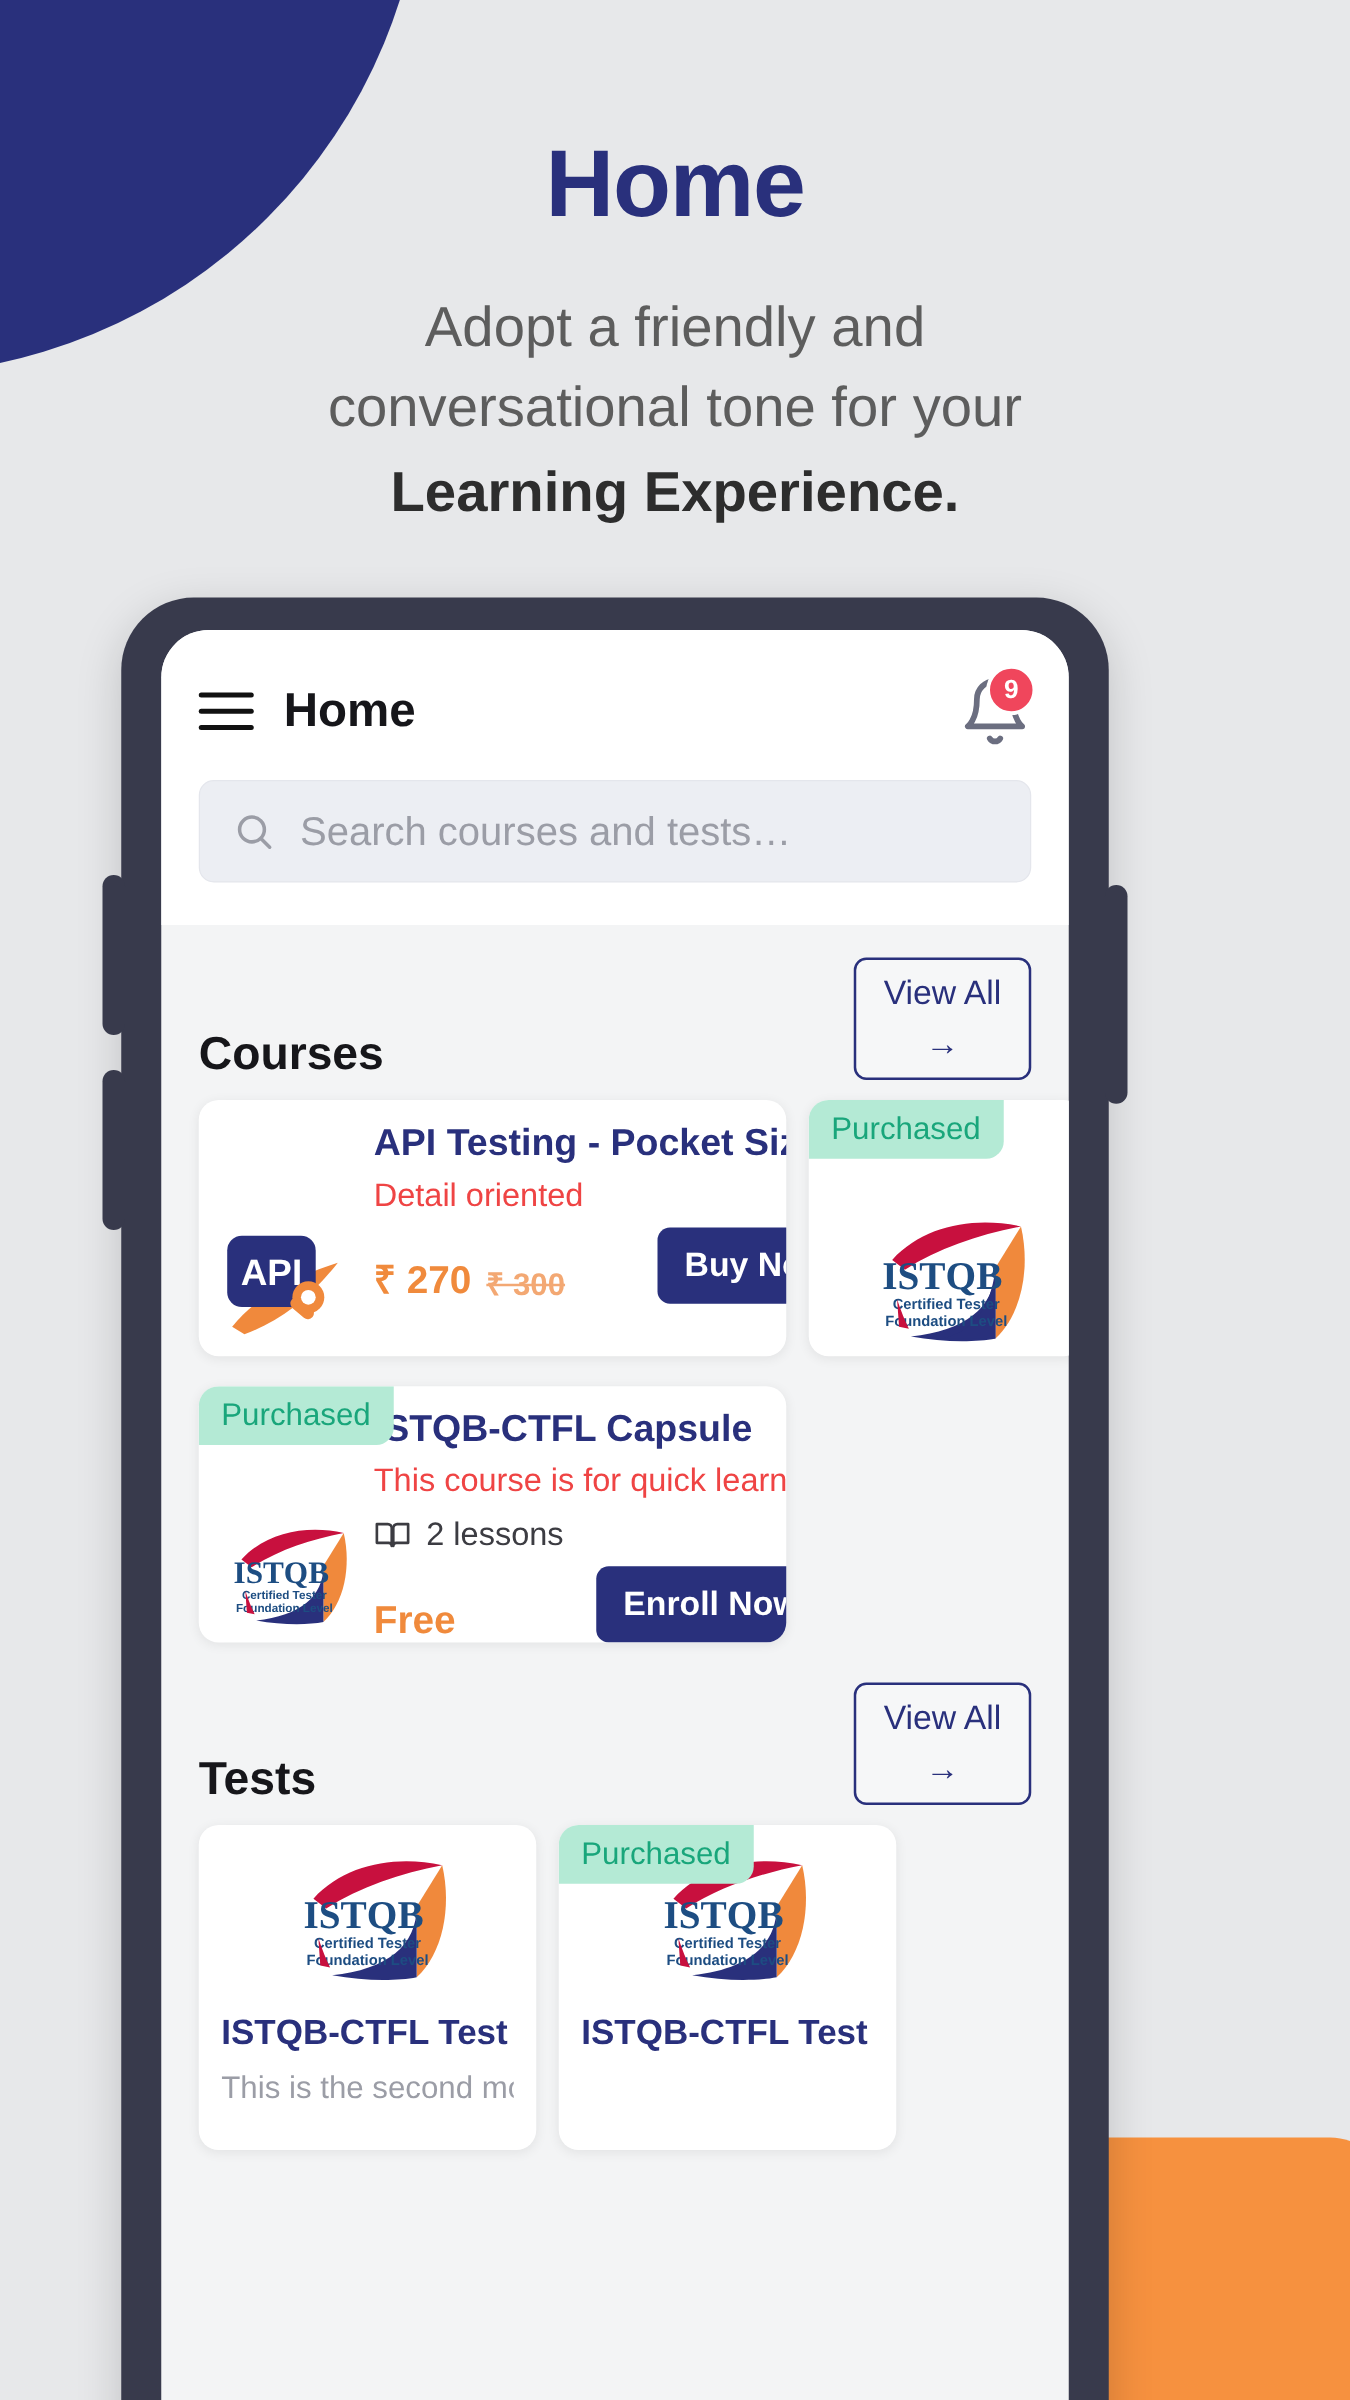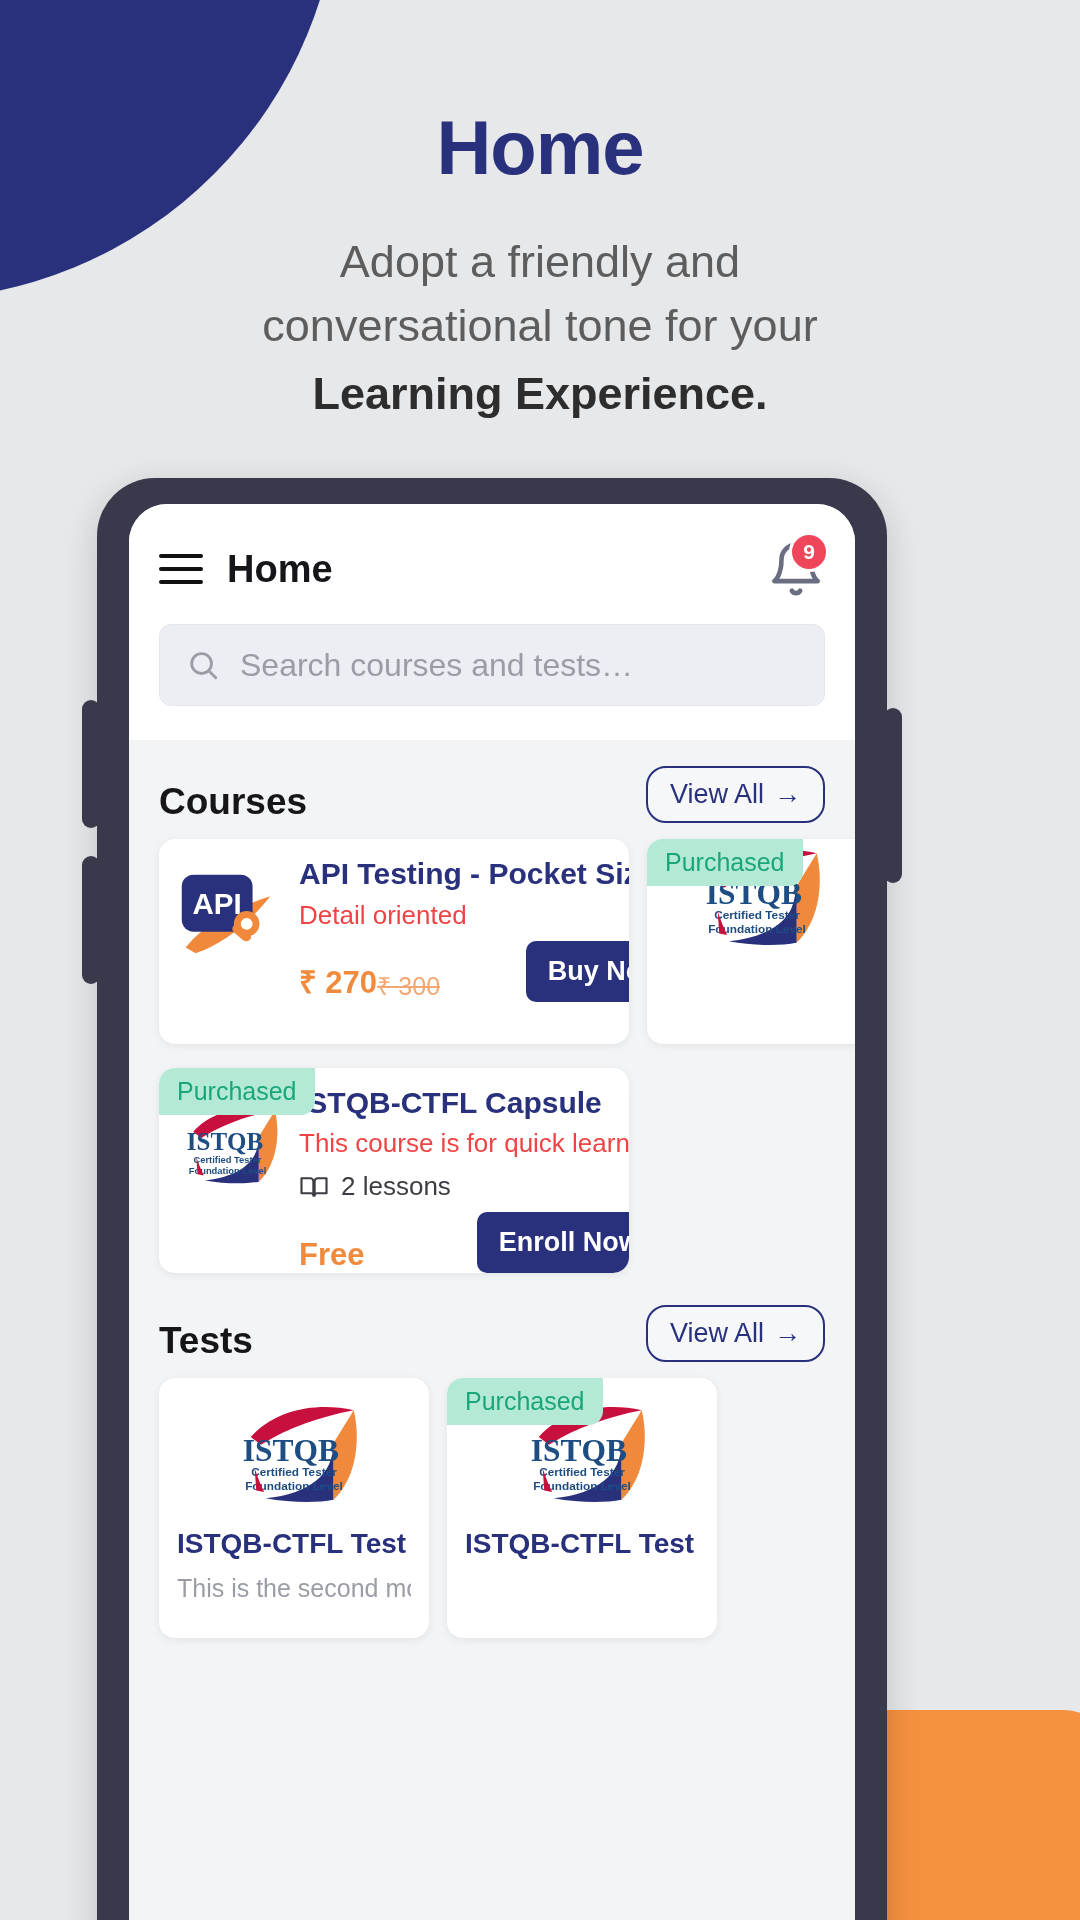--- a/index.html
+++ b/index.html
@@ -85,44 +85,44 @@
   }
   .search-text{ font-size:32px; color:#9b9da6; }
 
   
   .section-head{
     display:flex; align-items:flex-end; justify-content:space-between;
     padding:26px 30px 16px 30px;
   }
   .section-title{ font-size:37px; font-weight:600; color:#16161a; }
   .view-all{
-    border:2px solid #29307c; border-radius:20px;
+    border:2px solid #29307c; border-radius:10px;
     padding:11px 22px; font-size:27px; color:#29307c;
     background:#f6f7f8; display:flex; align-items:center; gap:10px;
-    cursor:pointer; white-space:nowrap;
+    cursor:pointer; white-space:nowrap;flex-direction:column;
   }
 
   
   .rail{ display:flex; gap:18px; padding:0 30px 6px 30px; }
   .course-card{
     background:#fff; border-radius:16px;
     box-shadow:0 2px 9px rgba(0,0,0,.07);
     flex:0 0 auto; position:relative; overflow:hidden;
   }
   .course-card.main{ width:470px; height:205px; display:flex; padding:14px 0 0 0; }
   .course-card.peek{ width:220px; height:205px; }
 
-  .thumb{ width:136px; display:flex; align-items:flex-start; justify-content:center; flex:0 0 136px; }
+  .thumb{ width:136px; display:flex; align-items:flex-end; justify-content:center; flex:0 0 136px; }
   .cc-body{ flex:1; padding:4px 14px 0 4px; display:flex; flex-direction:column; }
   .cc-title{ font-size:30px; font-weight:bold; color:#29307c; white-space:nowrap; overflow:hidden; }
   .cc-desc{ font-size:26px; color:#ef4444; margin-top:9px; white-space:nowrap; overflow:hidden; }
   .cc-lessons{ display:flex; align-items:center; gap:12px; font-size:26px; color:#3c3c42; margin-top:13px; }
   .cc-foot{ display:flex; align-items:flex-end; margin-top:10px; }
   .price{ font-size:31px; font-weight:bold; color:#f08a3c; }
-  .price-old{ font-size:25px; color:#f3a873; text-decoration:line-through; font-weight:normal; }
+  .price-old{ font-size:25px; color:#f3a873; text-decoration:line-through; margin-left:12px; font-weight:bold; }
   .price-free{ font-size:31px; font-weight:bold; color:#f08a3c; }
   .cta{
     margin-left:auto; background:#29307c; color:#fff;
     font-size:27px; font-weight:600; border:none; border-radius:10px;
     padding:15px 22px; cursor:pointer; white-space:nowrap;
   }
   .tag-purchased, .tag-attempted{
     position:absolute; left:0; top:0;
     background:#b4ead5; color:#19a67b;
     font-size:25px; padding:9px 18px;

